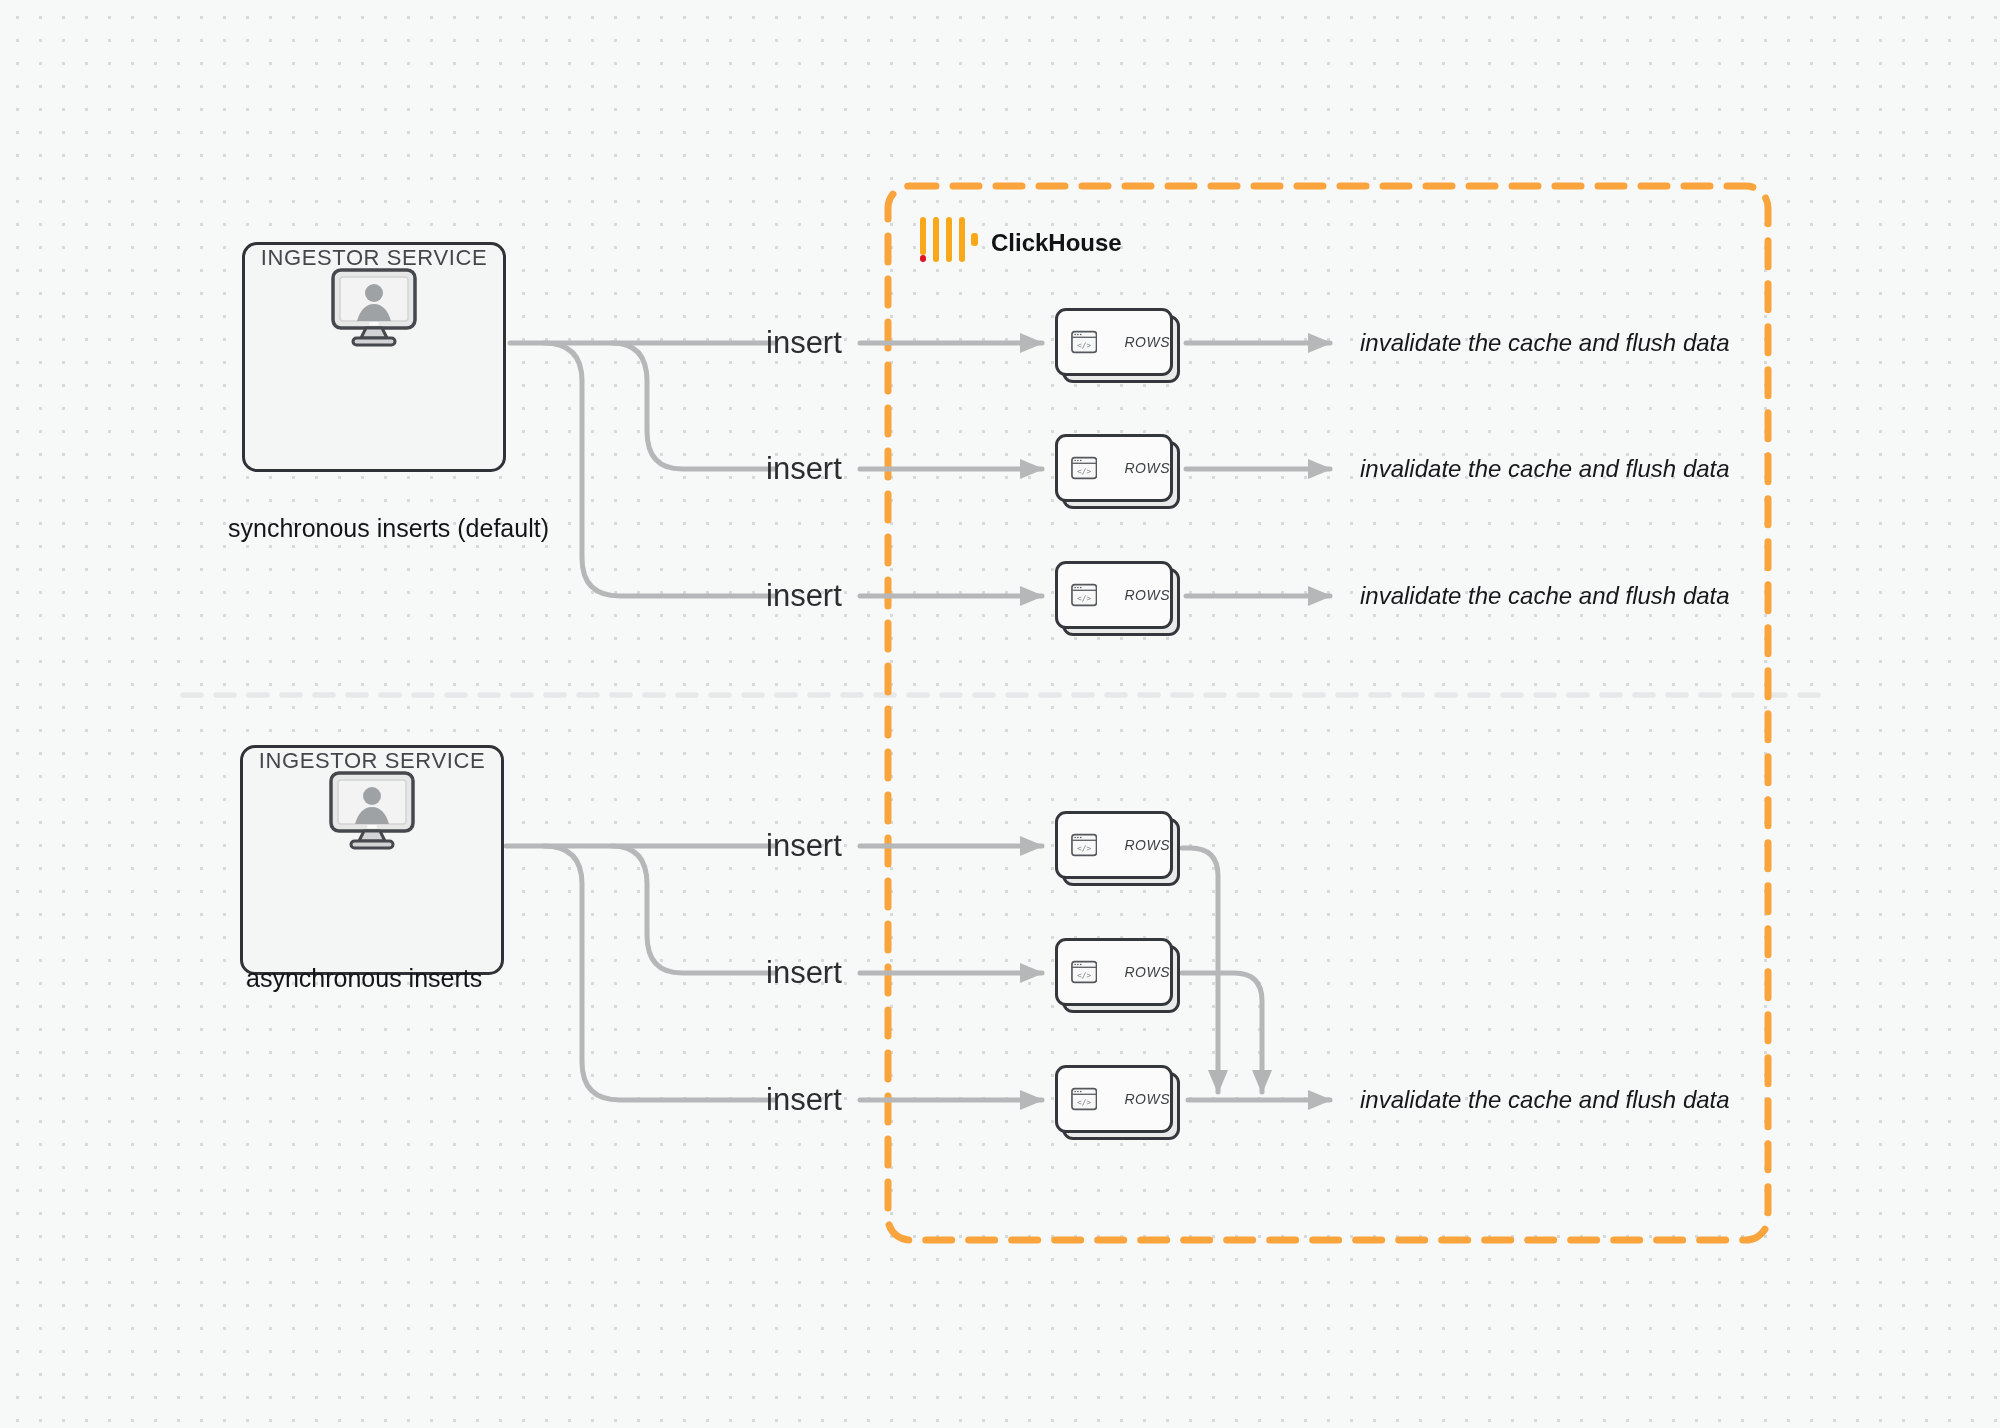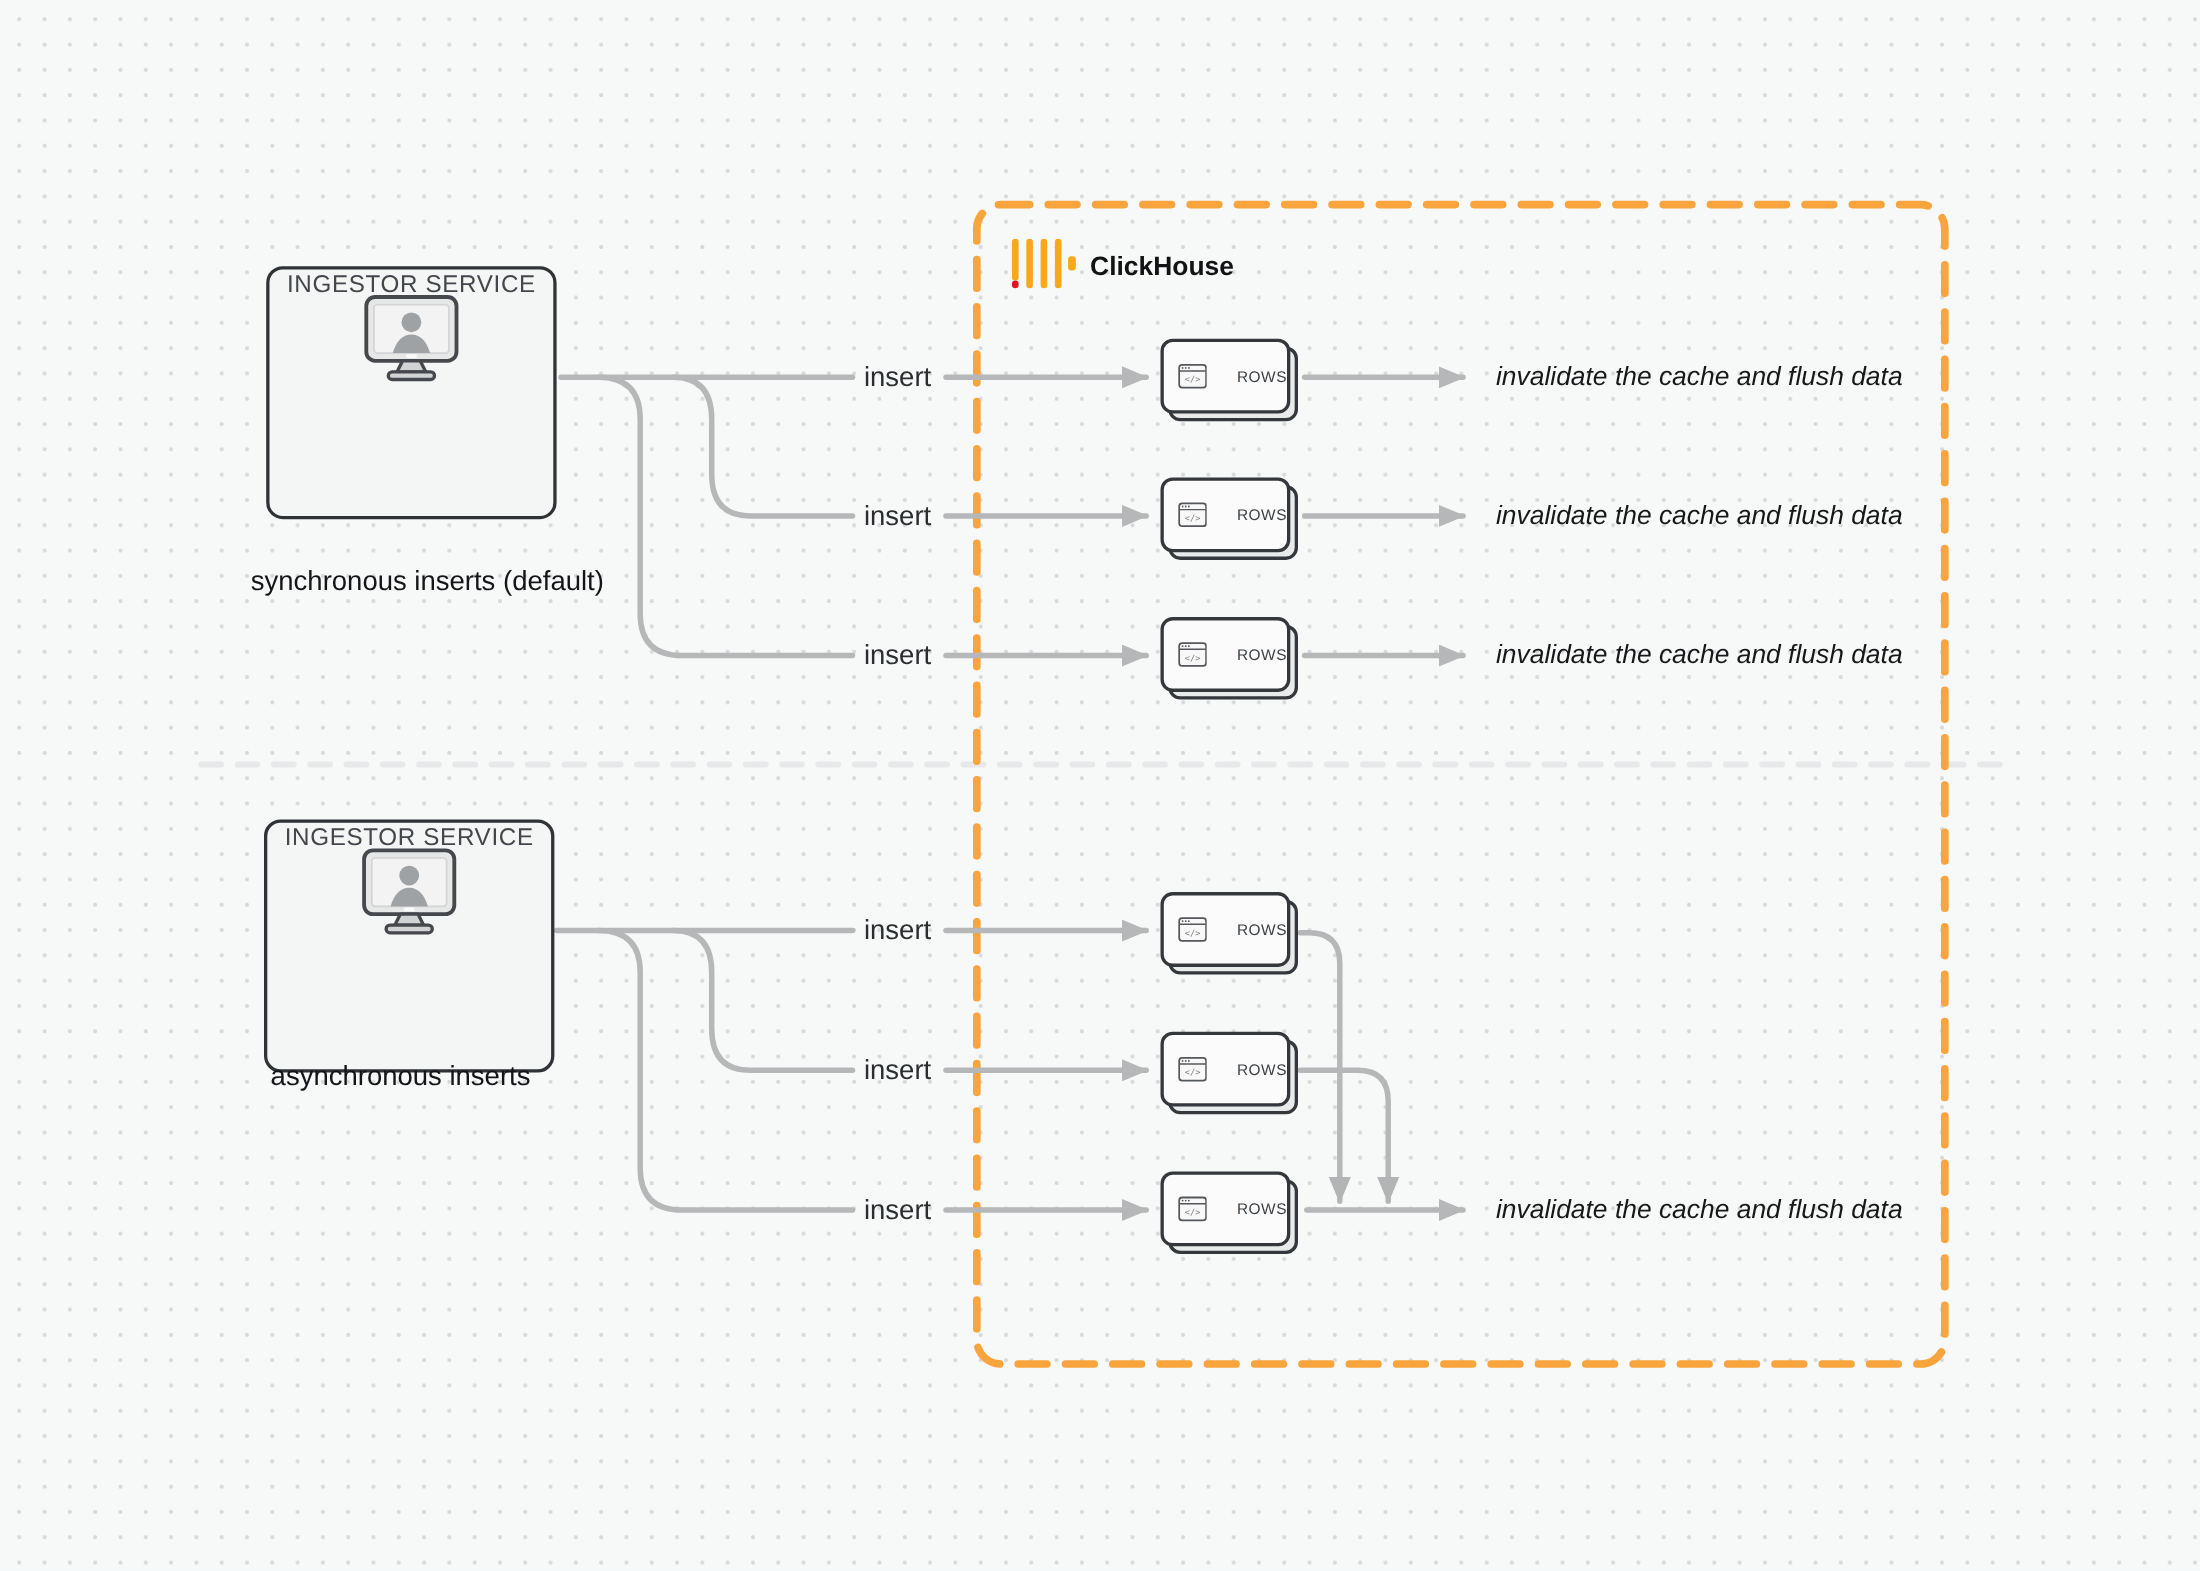--- a/index.html
+++ b/index.html
@@ -18,38 +18,38 @@
     padding-bottom:24px;
   }
   .service-box .icon-wrap{position:absolute;top:22px;left:50%;transform:translateX(-50%);}
   .service-label{
     font-size:22px;color:#43474b;letter-spacing:.6px;white-space:nowrap;
   }
   .caption{
     position:absolute;font-size:25px;font-weight:400;color:#141518;white-space:nowrap;
   }
   .insert-label{
-    position:absolute;width:100px;height:32px;line-height:32px;text-align:center;
-    font-size:25px;color:#2b2e31;white-space:nowrap;
+    position:absolute;width:100px;height:32px;line-height:32px;text-align:left;
+    font-size:31px;color:#2b2e31;white-space:nowrap;
   }
   .result-label{
     position:absolute;height:32px;line-height:32px;font-size:24px;color:#17181a;white-space:nowrap;font-style:italic;
   }
   .rows-card{position:absolute;width:127px;height:76px;}
   .rows-card .card-back{
     position:absolute;left:7px;top:7px;width:118px;height:68px;box-sizing:border-box;
     background:#e9eaea;border:3px solid #34383c;border-radius:11px;
   }
   .rows-card .card-front{
     position:absolute;left:0;top:0;width:118px;height:68px;box-sizing:border-box;
     background:#fbfbfb;border:3px solid #34383c;border-radius:11px;
     display:flex;align-items:center;padding-left:13px;
   }
   .rows-label{
-    font-size:14px;color:#3d4145;letter-spacing:.5px;margin-left:27px;
+    font-style:italic;font-size:14px;color:#3d4145;letter-spacing:.5px;margin-left:27px;
   }
   .ch-title{
     position:absolute;font-size:24px;font-weight:600;color:#121315;line-height:32px;white-space:nowrap;
   }
   .win-glyph{font-family:"DejaVu Sans Mono","Liberation Mono",monospace;}
 </style>
 </head>
 <body>
 
 <div class="canvas">

